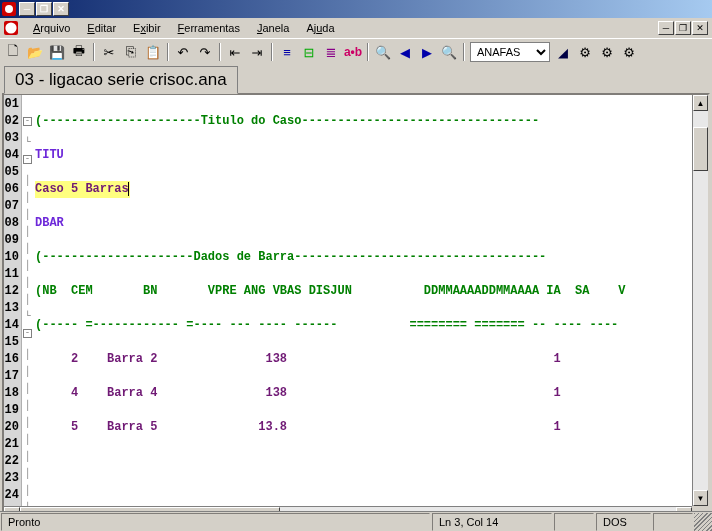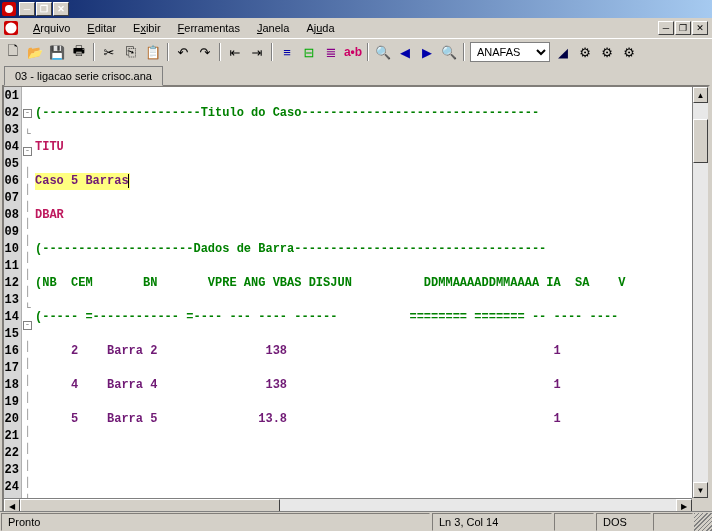--- a/index.html
+++ b/index.html
@@ -13,32 +13,32 @@
 .menubar { background:#d4d0c8; padding:2px 4px; display:flex; align-items:center; gap:5px; position:relative; }
 .menubar-icon { width:14px; height:14px; background:#c00; border-radius:2px; margin-right:4px; display:flex; align-items:center; justify-content:center; }
 .menu-item { padding:2px 6px; cursor:default; }
 .menu-item u { text-decoration:underline; }
 .right-btns { position:absolute; right:4px; display:flex; gap:1px; }
 .toolbar { background:#d4d0c8; padding:3px 4px; display:flex; align-items:center; gap:4px; border-top:1px solid #fff; flex-wrap:nowrap; }
 .tbtn { width:18px; height:18px; display:flex; align-items:center; justify-content:center; font-size:13px; }
 .tsep { width:2px; height:18px; border-left:1px solid #808080; border-right:1px solid #fff; margin:0 1px; }
 .combo { height:20px; border:1px solid #808080; background:#fff; font-size:11px; padding:1px 2px; padding-right:12px; }
 .doctabs { display:flex; padding:0 4px; background:#d4d0c8; }
-.doctab { padding:3px 10px; border:1px solid #808080; border-bottom:none; background:#d4d0c8; font-size:11px; margin-right:0; position:relative; top:1px; }
+.doctab { padding:3px 10px; border:1px solid #808080; border-bottom:none; background:#d4d0c8; font-size:17px; margin-right:0; position:relative; top:1px; }
 .doctab.active { background:#d4d0c8; z-index:2; border-bottom:1px solid #d4d0c8; }
 .editor-wrap { border:2px inset #d4d0c8; margin:0 2px; background:#fff; height:431px; position:relative; }
 .editor { display:flex; height:100%; }
 .gutter { background:#d7d7d7; width:18px; font-family:'Courier New',monospace; font-size:12px; font-weight:bold; line-height:17px; text-align:right; padding:1px 2px 0 0; color:#000; border-right:1px solid #b0b0b0; }
 .fold { width:11px; background:#fff; font-family:'Courier New',monospace; font-size:10px; line-height:17px; text-align:center; padding-top:1px; color:#808080; }
 .fold div { height:17px; }
 .fold .box { border:1px solid #808080; width:9px; height:9px; margin:4px auto 0; line-height:7px; font-size:9px; }
 .fold .line { color:#808080; }
 .code { flex:1; font-family:'Courier New',monospace; font-size:12px; font-weight:bold; line-height:17px; padding:1px 0 0 2px; white-space:pre; overflow:hidden; position:relative; }
 .codeline { height:17px; }
-.kw { color:#be185d; }
+.kw { color:#6d28d9; }
 .green { color:#008000; }
 .num { color:#701a75; }
 .hl { background:#ffff80; display:inline-block; padding-right:1px; }
 .caret { display:inline-block; width:1px; height:14px; background:#000; vertical-align:middle; margin-left:-1px; }
 .vscroll { position:absolute; right:0; top:0; width:16px; height:calc(100% - 16px); background:#d4d0c8; border-left:1px solid #808080; }
 .vscroll .arrow { width:15px; height:16px; background:#d4d0c8; border:1px solid #fff; border-right-color:#404040; border-bottom-color:#404040; display:flex; align-items:center; justify-content:center; font-size:8px; }
 .vscroll .thumb { width:15px; height:44px; background:#d4d0c8; border:1px solid #fff; border-right-color:#404040; border-bottom-color:#404040; position:absolute; top:16px; }
 .vscroll .track { position:absolute; top:16px; bottom:16px; left:0; right:0; background:#e8e8e8; }
 .vscroll .dn { position:absolute; bottom:0; }
 .hscroll { position:absolute; bottom:0; left:0; right:16px; height:16px; background:#d4d0c8; border-top:1px solid #808080; display:flex; }

